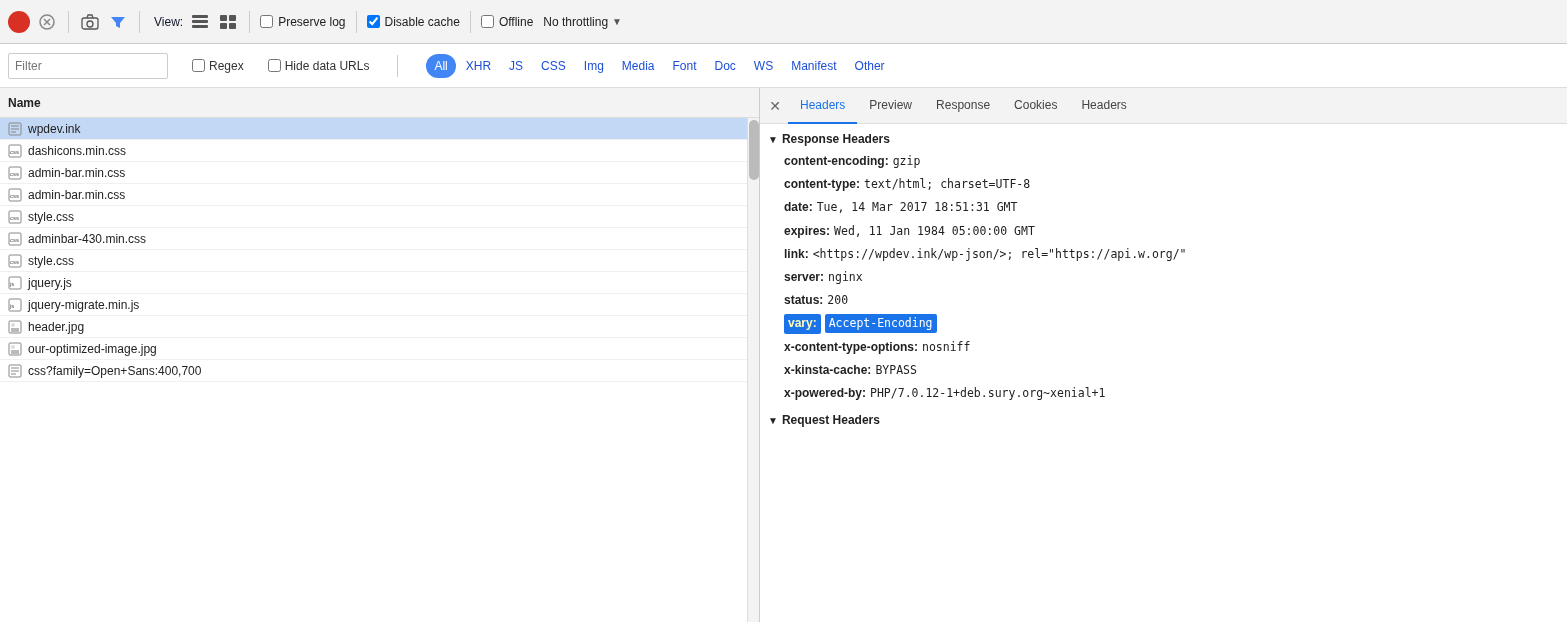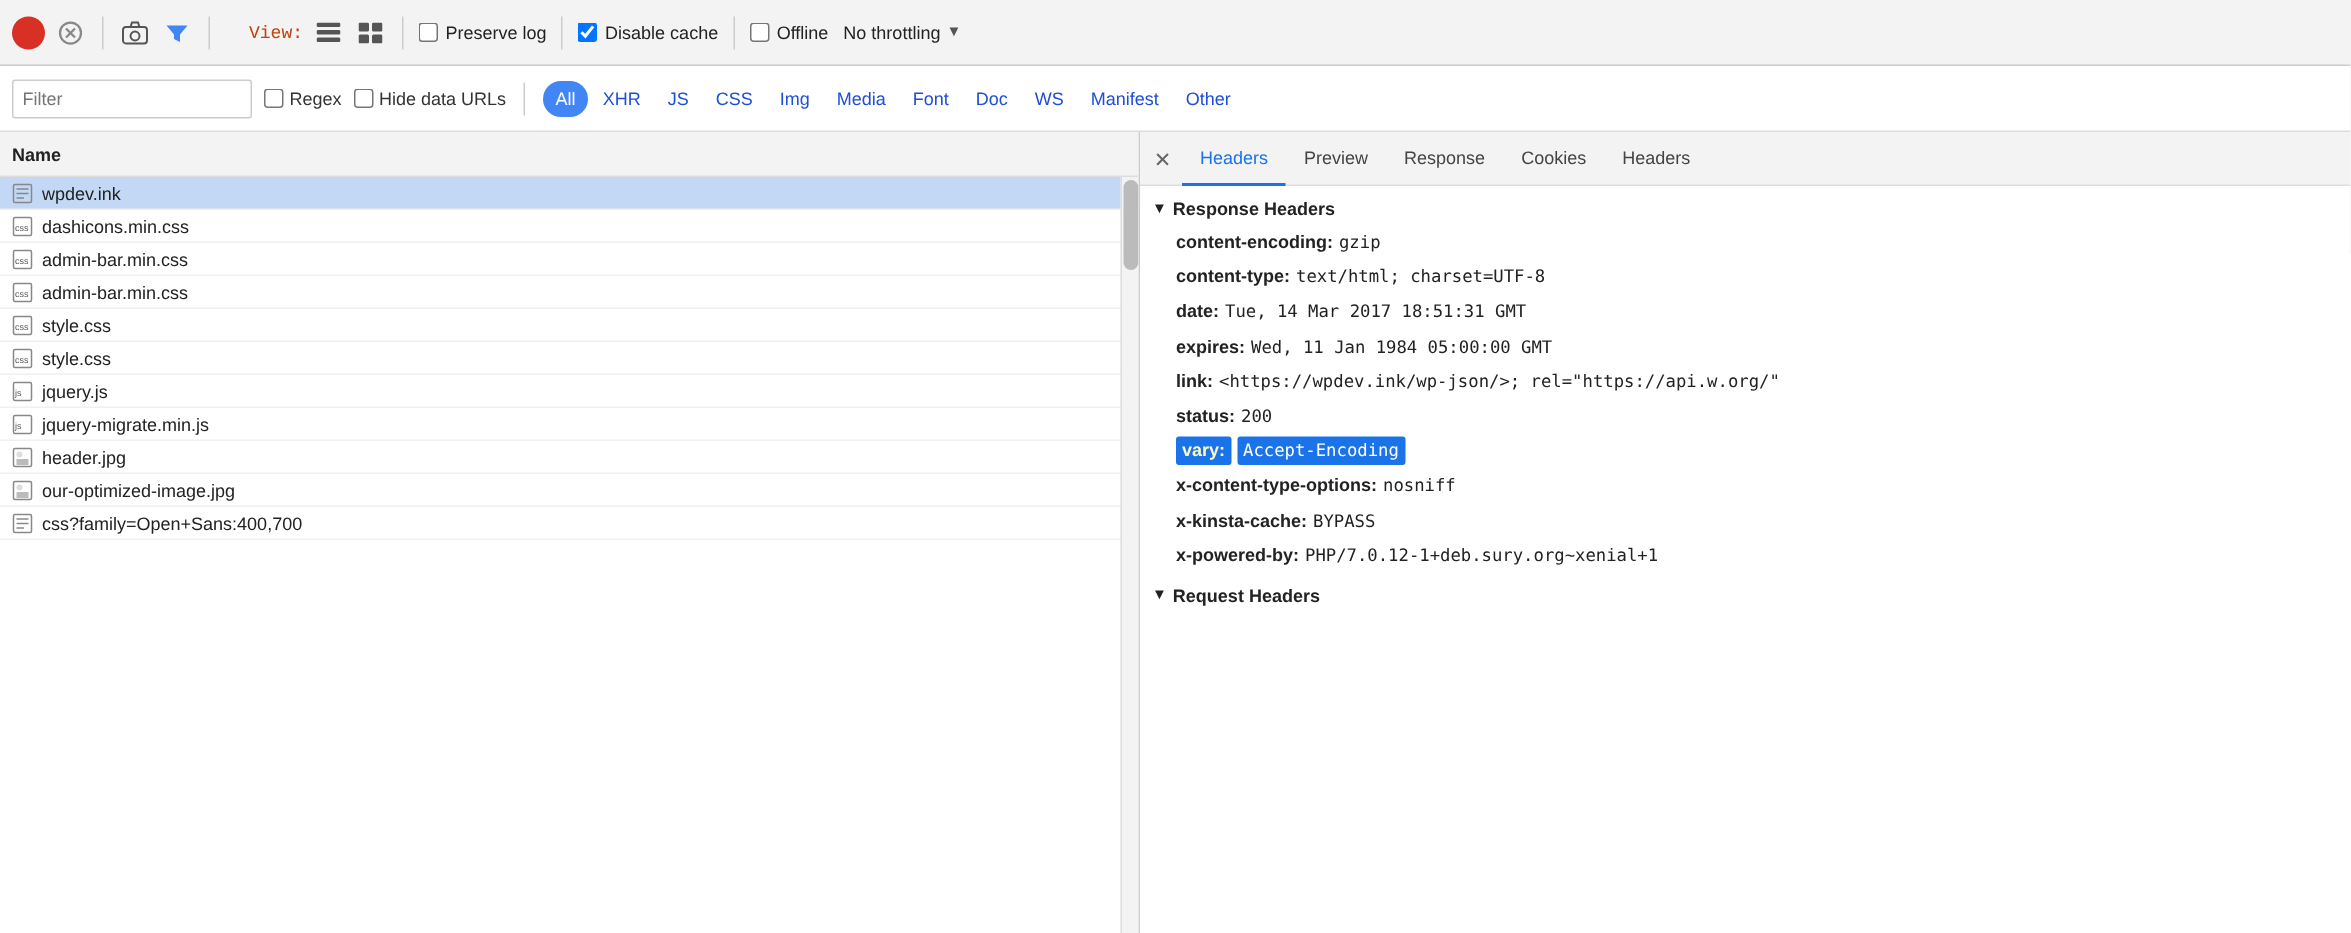--- a/index.html
+++ b/index.html
@@ -15,39 +15,39 @@
       padding: 0 8px;
       gap: 6px;
     }
     .toolbar-icon {
       width: 22px; height: 22px;
       display: flex; align-items: center; justify-content: center;
       cursor: pointer; border-radius: 3px;
     }
     .toolbar-sep { width: 1px; height: 22px; background: #ccc; margin: 0 4px; }
     .record-btn { width: 22px; height: 22px; border-radius: 50%; background: #d93025; cursor: pointer; flex-shrink: 0; }
-    .view-label { color: #c2410c; margin-left: 16px; font-family: Liberation Mono, monospace; }
+    .view-label { color: #0f172a; margin-left: 4px; }
     .toolbar-checkbox-group {
       display: flex; align-items: center; gap: 5px;
     }
     .toolbar-checkbox-group label { color: #222; font-size: 12px; cursor: pointer; }
     .no-throttling-group {
       display: flex; align-items: center; gap: 4px; margin-left: 4px;
     }
     .dropdown-arrow { font-size: 10px; color: #555; }
 
     
     .filter-bar {
       display: flex;
       align-items: center;
       background: #fff;
       border-bottom: 1px solid #ddd;
       height: 44px;
       padding: 0 8px;
-      gap: 8px;
+      gap: 24px;
     }
     .filter-input {
       width: 160px;
       height: 26px;
       border: 1px solid #ccc;
       border-radius: 2px;
       padding: 0 6px;
       font-size: 12px;
       outline: none;
     }
@@ -401,20 +401,29 @@
           </div>
           <span>style.css</span>
         </div>
         <div class="file-item">
           <div class="file-icon">
             <svg width="14" height="14" viewBox="0 0 14 14">
               <rect x="1" y="1" width="12" height="12" rx="1" fill="none" stroke="#888" stroke-width="1"></rect>
               <text x="2" y="10" font-size="6" fill="#555">css</text>
             </svg>
           </div>
+          <span>adminbar-430.min.css</span>
+        </div>
+        <div class="file-item">
+          <div class="file-icon">
+            <svg width="14" height="14" viewBox="0 0 14 14">
+              <rect x="1" y="1" width="12" height="12" rx="1" fill="none" stroke="#888" stroke-width="1"></rect>
+              <text x="2" y="10" font-size="6" fill="#555">css</text>
+            </svg>
+          </div>
           <span>style.css</span>
         </div>
         <div class="file-item">
           <div class="file-icon">
             <svg width="14" height="14" viewBox="0 0 14 14">
               <rect x="1" y="1" width="12" height="12" rx="1" fill="none" stroke="#888" stroke-width="1"></rect>
               <text x="2" y="10" font-size="6" fill="#555">js</text>
             </svg>
           </div>
           <span>jquery.js</span>
@@ -497,20 +506,24 @@
           </div>
           <div class="header-row">
             <span class="header-name">expires:</span>
             <span class="header-value">Wed, 11 Jan 1984 05:00:00 GMT</span>
           </div>
           <div class="header-row">
             <span class="header-name">link:</span>
             <span class="header-value">&lt;https://wpdev.ink/wp-json/&gt;; rel="https://api.w.org/"</span>
           </div>
           <div class="header-row">
+            <span class="header-name">server:</span>
+            <span class="header-value">nginx</span>
+          </div>
+          <div class="header-row">
             <span class="header-name">status:</span>
             <span class="header-value">200</span>
           </div>
           <div class="header-row vary-row">
             <span class="vary-name">vary:</span>
             <span class="vary-value">Accept-Encoding</span>
           </div>
           <div class="header-row">
             <span class="header-name">x-content-type-options:</span>
             <span class="header-value">nosniff</span>

